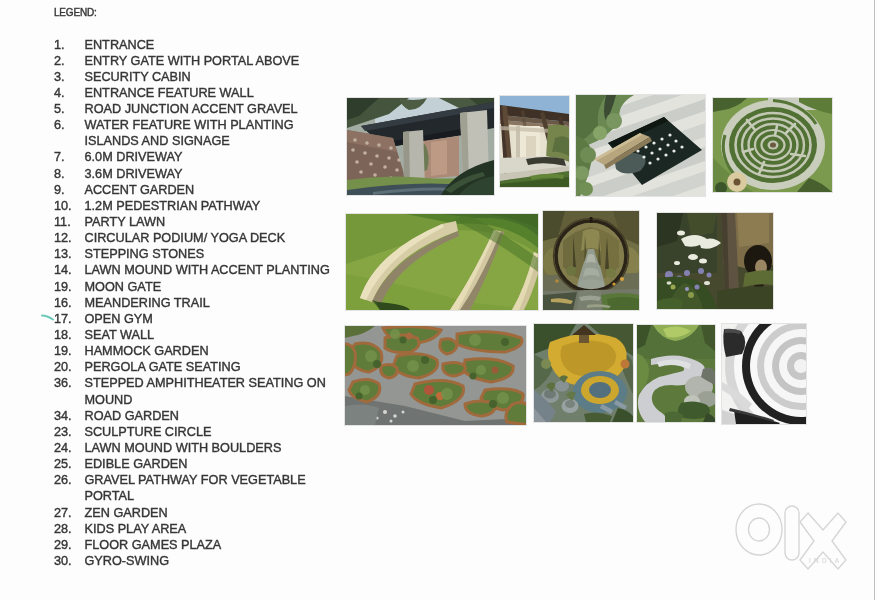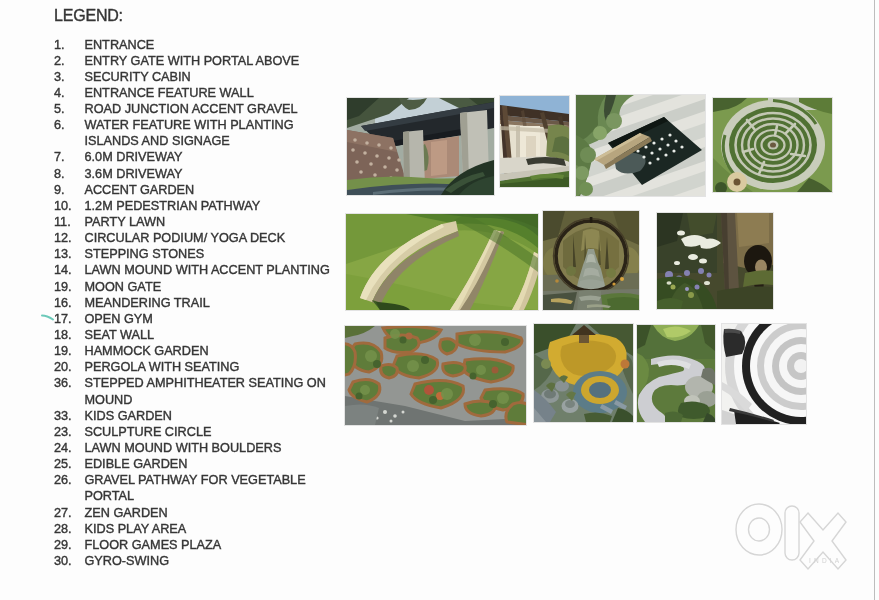--- a/index.html
+++ b/index.html
@@ -1,18 +1,18 @@
 <!DOCTYPE html>
 <html><head>
 <meta charset="utf-8">
 <style>
 html,body{margin:0;padding:0;}
 body{width:879px;height:600px;position:relative;background:#fdfdfd;overflow:hidden;
   font-family:"Liberation Sans",sans-serif;}
-#legend{position:absolute;left:54px;top:7px;font-size:16px;color:#333;letter-spacing:-0.2px;-webkit-text-stroke:0.4px #3a3a3a;}
+#legend{position:absolute;left:54px;top:7px;font-size:10px;color:#333;letter-spacing:-0.2px;-webkit-text-stroke:0.4px #3a3a3a;}
 #list{position:absolute;left:54px;top:37.5px;font-size:12.7px;letter-spacing:0;color:#333;-webkit-text-stroke:0.4px #3a3a3a;}
 .ln{position:relative;height:16.15px;white-space:nowrap;}
 .no{position:absolute;left:0;top:0;}
 .tx{position:absolute;left:30.5px;top:0;}
 .photo{position:absolute;overflow:hidden;outline:1px solid rgba(195,195,195,0.45);}
 .photo svg{display:block;}
 #vline{position:absolute;left:874px;top:0;width:1px;height:600px;background:#bdbdbd;}
 </style>
 </head>
 <body>
@@ -92,32 +92,32 @@
 <div class="ln">
       <span class="no">18.</span>
       <span class="tx">SEAT WALL</span>
     </div>
 <div class="ln">
       <span class="no">19.</span>
       <span class="tx">HAMMOCK GARDEN</span>
     </div>
 <div class="ln">
       <span class="no">20.</span>
-      <span class="tx">PERGOLA WITH SEATING</span>
+      <span class="tx">PERGOLA GATE SEATING</span>
     </div>
 <div class="ln">
       <span class="no">36.</span>
       <span class="tx">STEPPED AMPHITHEATER SEATING ON</span>
     </div>
 <div class="ln">
       <span class="tx">MOUND</span>
     </div>
 <div class="ln">
-      <span class="no">33.</span>
-      <span class="tx">KIDS GARDEN</span>
+      <span class="no">34.</span>
+      <span class="tx">ROAD GARDEN</span>
     </div>
 <div class="ln">
       <span class="no">23.</span>
       <span class="tx">SCULPTURE CIRCLE</span>
     </div>
 <div class="ln">
       <span class="no">24.</span>
       <span class="tx">LAWN MOUND WITH BOULDERS</span>
     </div>
 <div class="ln">

